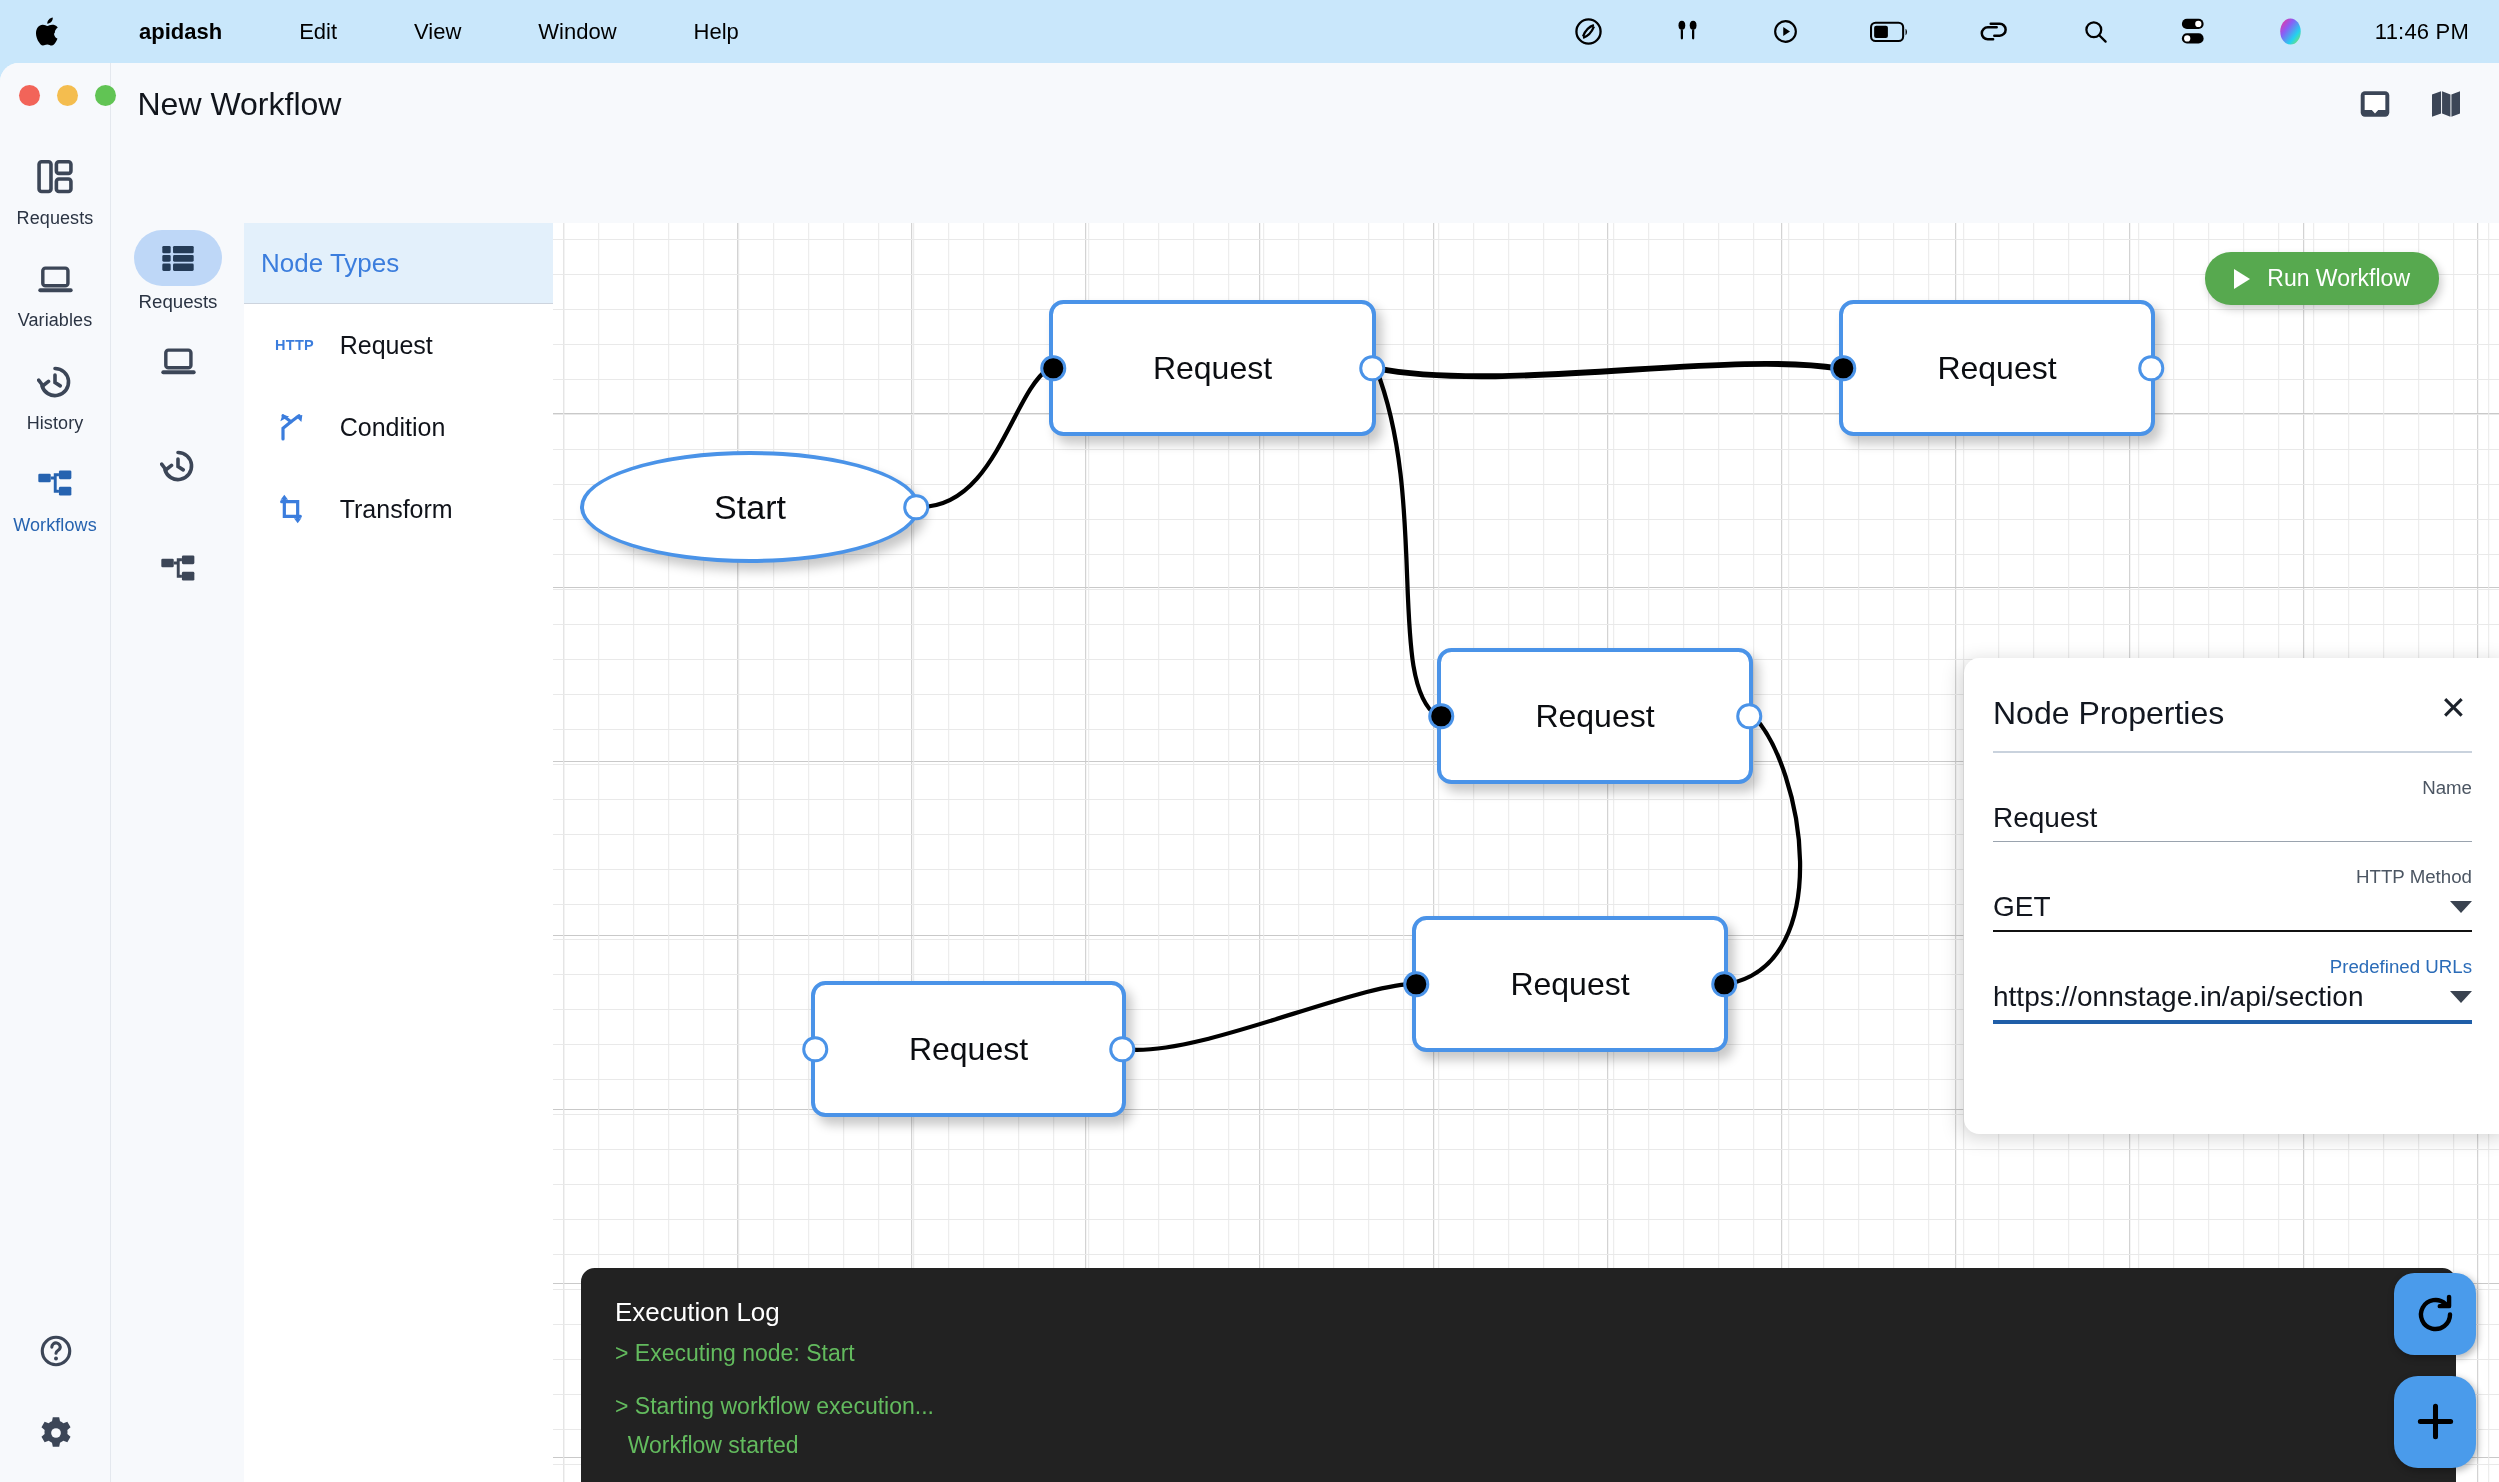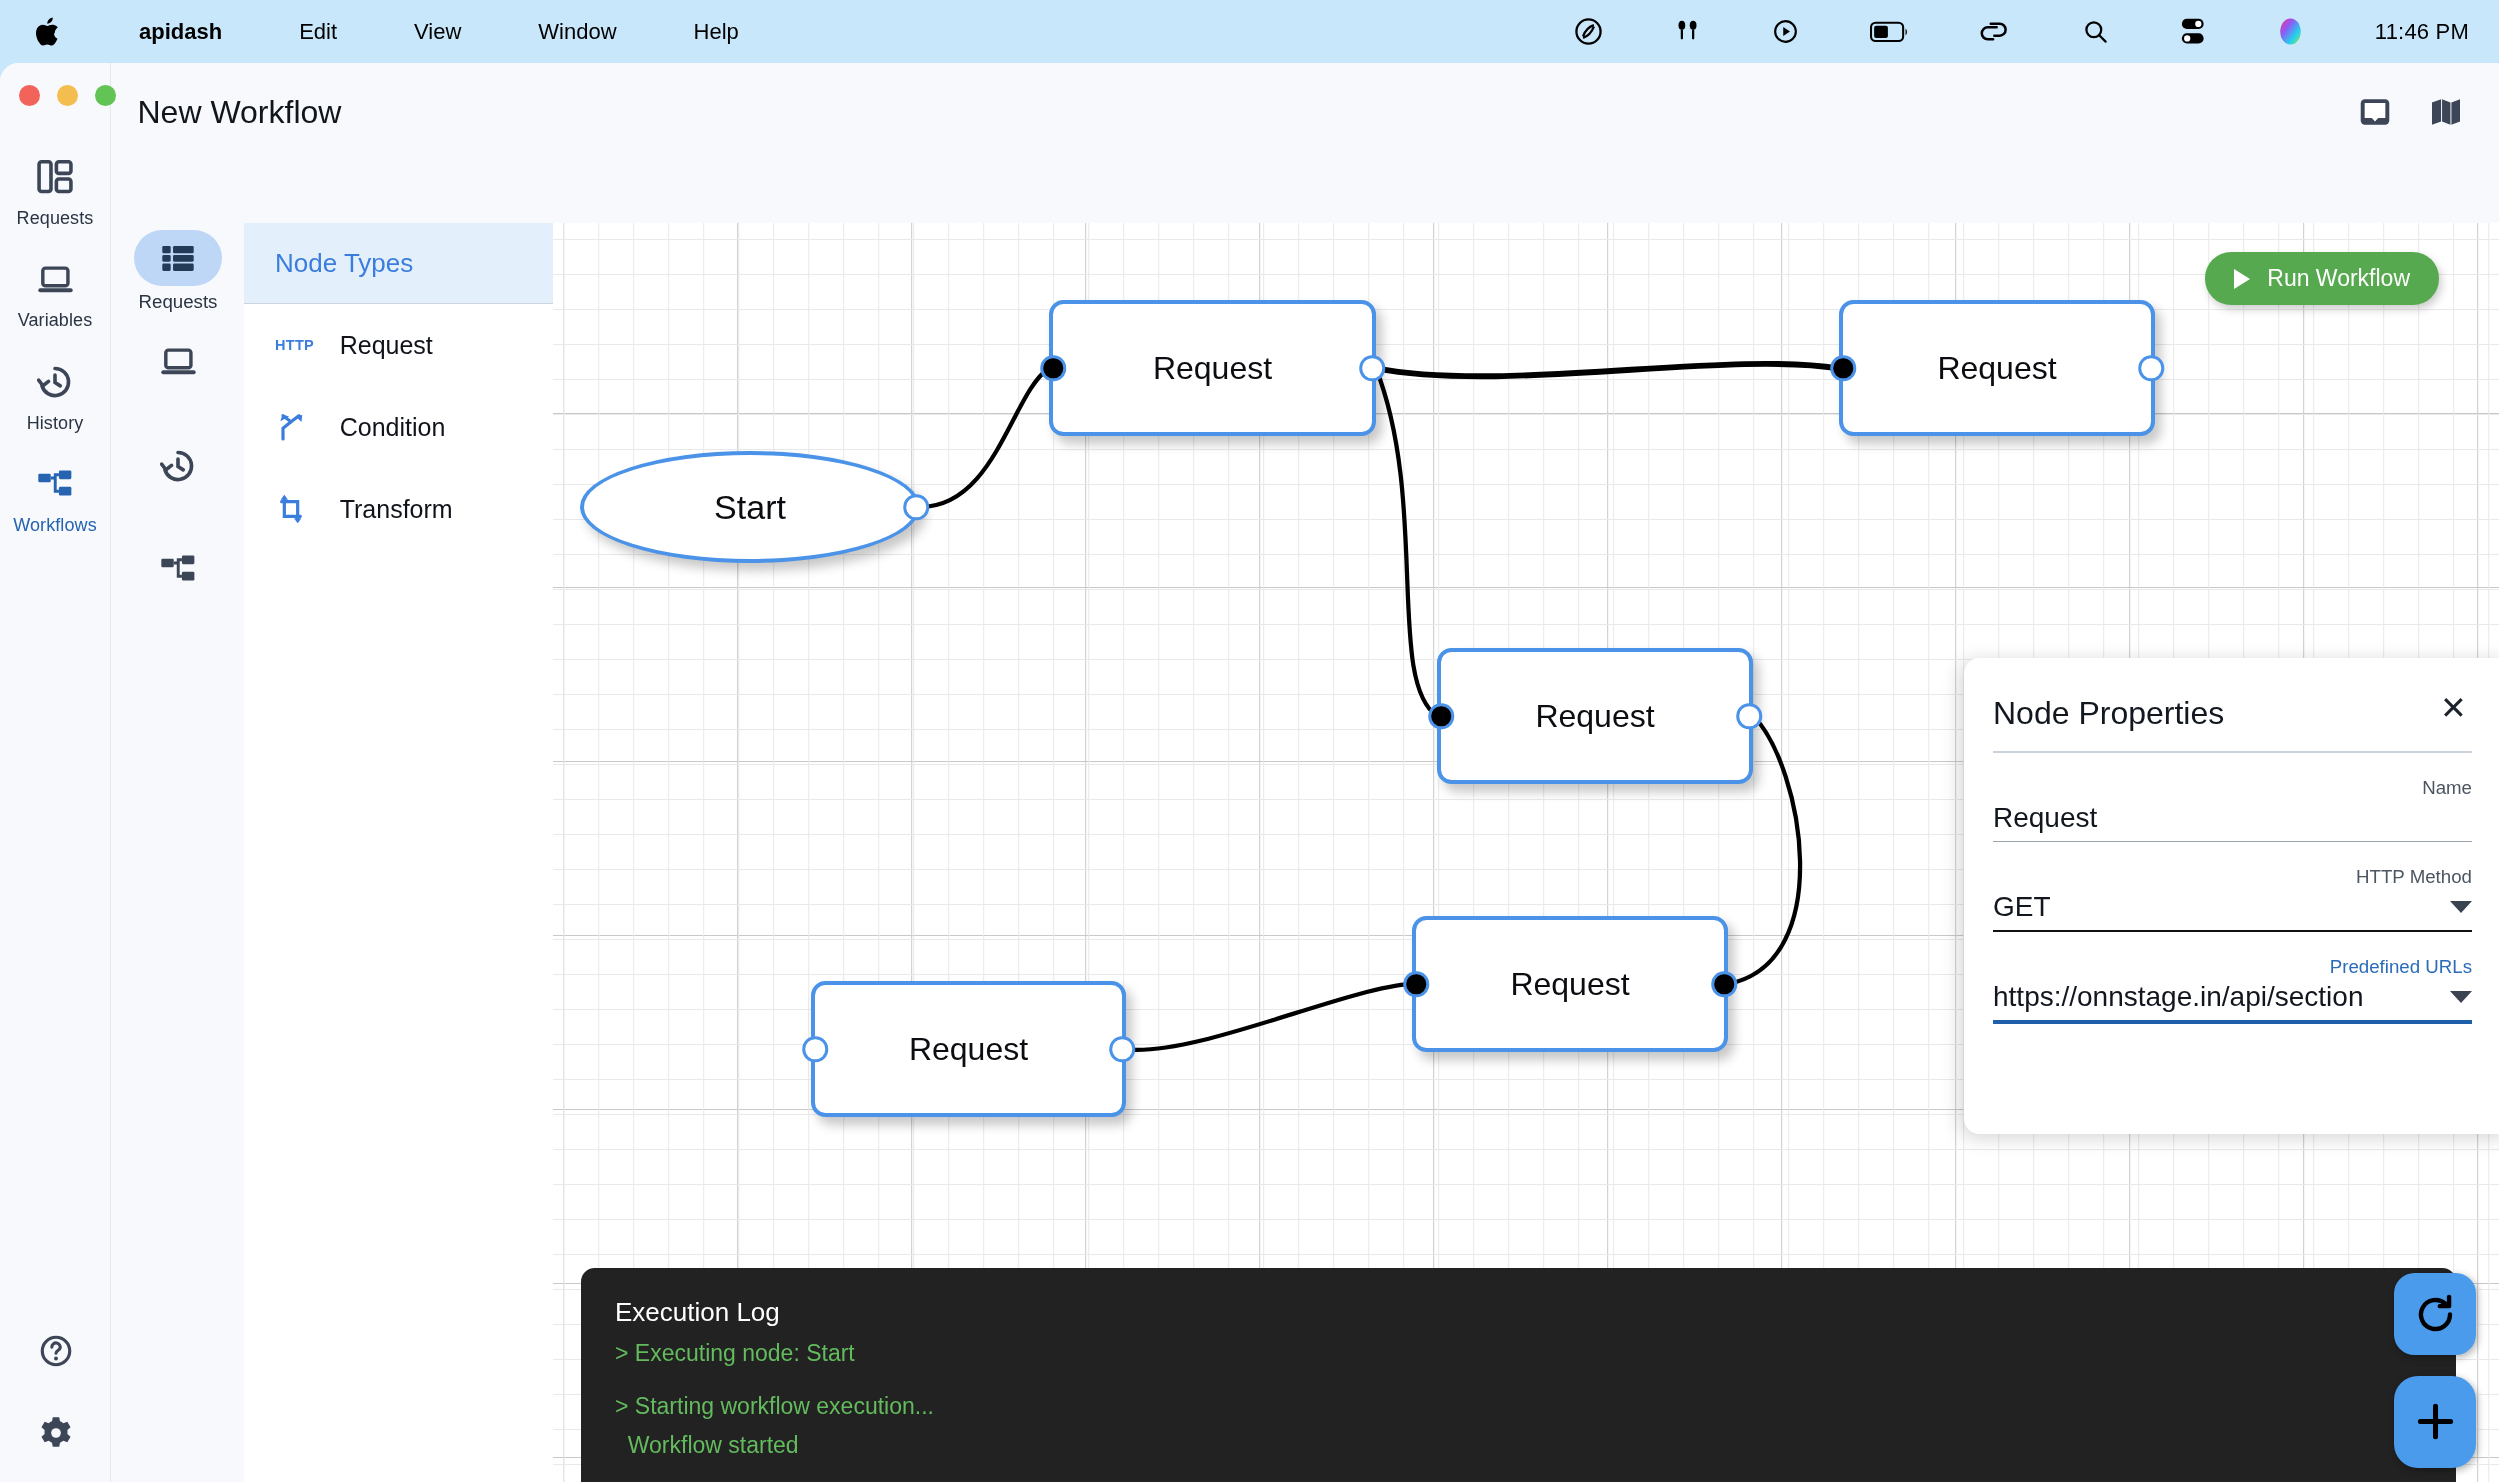--- a/index.html
+++ b/index.html
@@ -108,21 +108,21 @@
 
   
   .node-panel {
     position: absolute; top: 160px; left: 244px;
     width: 309px; height: 1260px;
     background: #fff;
   }
   .node-panel-header {
     height: 81px; background: #e3f0fb;
     display: flex; align-items: center;
-    padding-left: 31px;
+    padding-left: 17px;
     border-bottom: 1.7px solid #cdd4de;
   }
   .node-panel-title { font-size: 26px; color: #3b7ddd; }
   .node-type-row {
     display: flex; align-items: center;
     height: 82px; padding-left: 31px; cursor: pointer;
   }
   .node-type-icon {
     width: 46px; display: flex; align-items: center;
     justify-content: flex-start; flex: 0 0 auto;
@@ -195,21 +195,21 @@
   }
   .run-btn .play {
     width: 0; height: 0;
     border-left: 16px solid #fff;
     border-top: 10.2px solid transparent;
     border-bottom: 10.2px solid transparent;
   }
 
   
   .app-header {
-    position: absolute; top: 8px; left: 112px;
+    position: absolute; top: 0; left: 112px;
     width: 2387px; height: 82px;
     display: flex; align-items: center;
     padding: 0 37px 0 25.5px; z-index: 40;
   }
   .app-title { font-size: 32px; color: #11151c; }
   .header-spacer { flex: 1 1 auto; }
   .header-icon { margin-left: 39px; cursor: pointer; display:flex; }
   .header-icon svg { display:block; }
 
   

